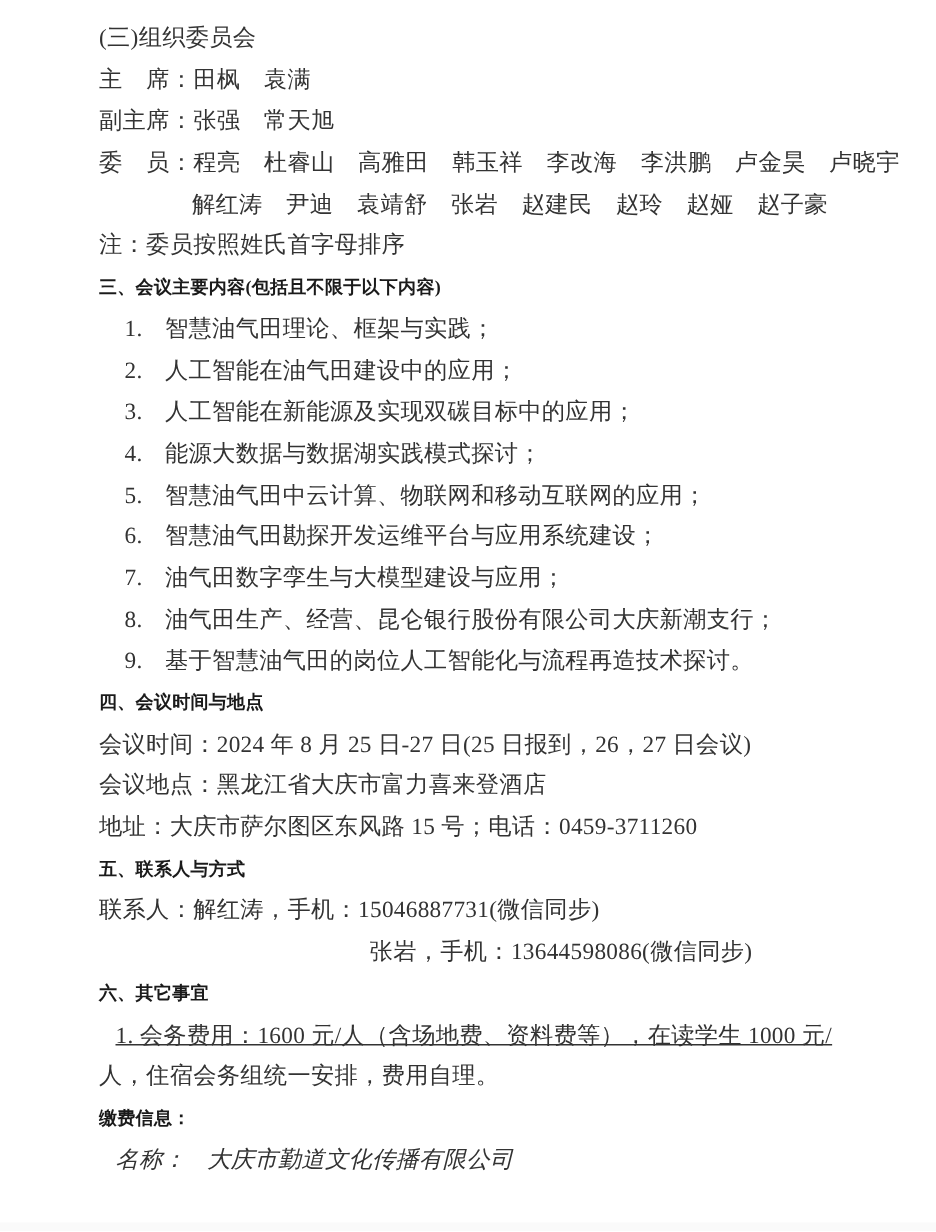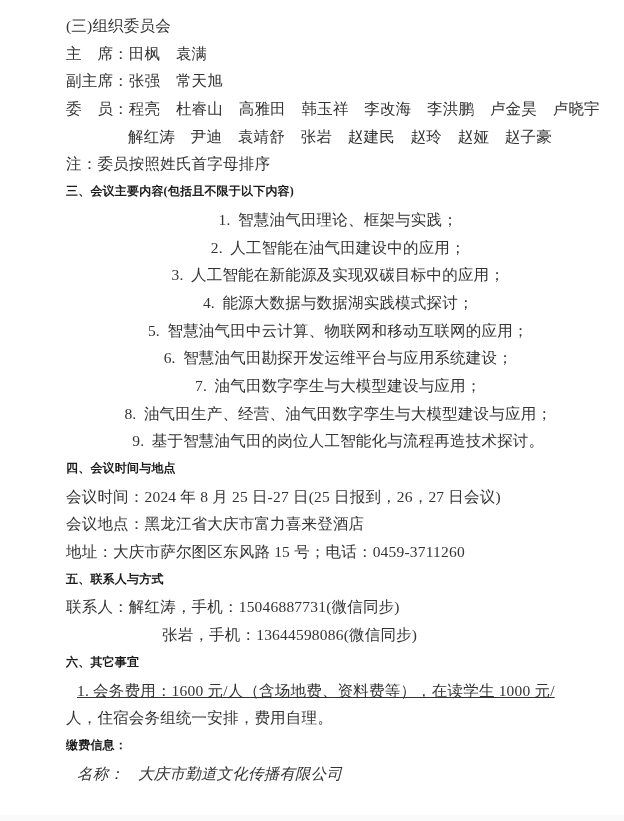--- a/index.html
+++ b/index.html
@@ -27,23 +27,23 @@
   }
   .heading {
     font-weight: bold;
     color: #1a1a1a;
     font-size: 12px;
   }
   .topic-line .num {
     display: inline-block;
     width: 27px;
   }
-  .ind-list   { padding-left: 17px; text-align: center; }
+  .ind-list   { padding-left: 17px; }
   .ind-members{ padding-left: 62px; }
-  .ind-contact{ padding-left: 96px; }
+  .ind-contact{ padding-left: 96px; text-align: center; }
   .ind-fee    { padding-left: 11px; text-decoration: underline; }
   .ind-pay    { padding-left: 11px; font-style: italic; }
   .gap-after  { margin-right: 14px; }
   .page-edge {
     position: absolute;
     left: 0; bottom: 0;
     width: 100%; height: 6px;
     background: #fafafa;
   }
 </style>
@@ -61,21 +61,21 @@
 
   <div class="line heading">三、会议主要内容(包括且不限于以下内容)</div>
 
   <div class="line ind-list topic-line"><span class="num">1.</span><span>智慧油气田理论、框架与实践；</span></div>
   <div class="line ind-list topic-line"><span class="num">2.</span><span>人工智能在油气田建设中的应用；</span></div>
   <div class="line ind-list topic-line"><span class="num">3.</span><span>人工智能在新能源及实现双碳目标中的应用；</span></div>
   <div class="line ind-list topic-line"><span class="num">4.</span><span>能源大数据与数据湖实践模式探讨；</span></div>
   <div class="line ind-list topic-line"><span class="num">5.</span><span>智慧油气田中云计算、物联网和移动互联网的应用；</span></div>
   <div class="line ind-list topic-line"><span class="num">6.</span><span>智慧油气田勘探开发运维平台与应用系统建设；</span></div>
   <div class="line ind-list topic-line"><span class="num">7.</span><span>油气田数字孪生与大模型建设与应用；</span></div>
-  <div class="line ind-list topic-line"><span class="num">8.</span><span>油气田生产、经营、油气田数字孪生与大模型建设与应用；</span></div>
+  <div class="line ind-list topic-line"><span class="num">8.</span><span>油气田生产、经营、昆仑银行股份有限公司大庆新潮支行；</span></div>
   <div class="line ind-list topic-line"><span class="num">9.</span><span>基于智慧油气田的岗位人工智能化与流程再造技术探讨。</span></div>
 
   <div class="line heading">四、会议时间与地点</div>
   <div class="line">会议时间：2024 年 8 月 25 日-27 日(25 日报到，26，27 日会议)</div>
   <div class="line">会议地点：黑龙江省大庆市富力喜来登酒店</div>
   <div class="line">地址：大庆市萨尔图区东风路 15 号；电话：0459-3711260</div>
 
   <div class="line heading">五、联系人与方式</div>
   <div class="line">联系人：解红涛，手机：15046887731(微信同步)</div>
   <div class="line ind-contact">张岩，手机：13644598086(微信同步)</div>

